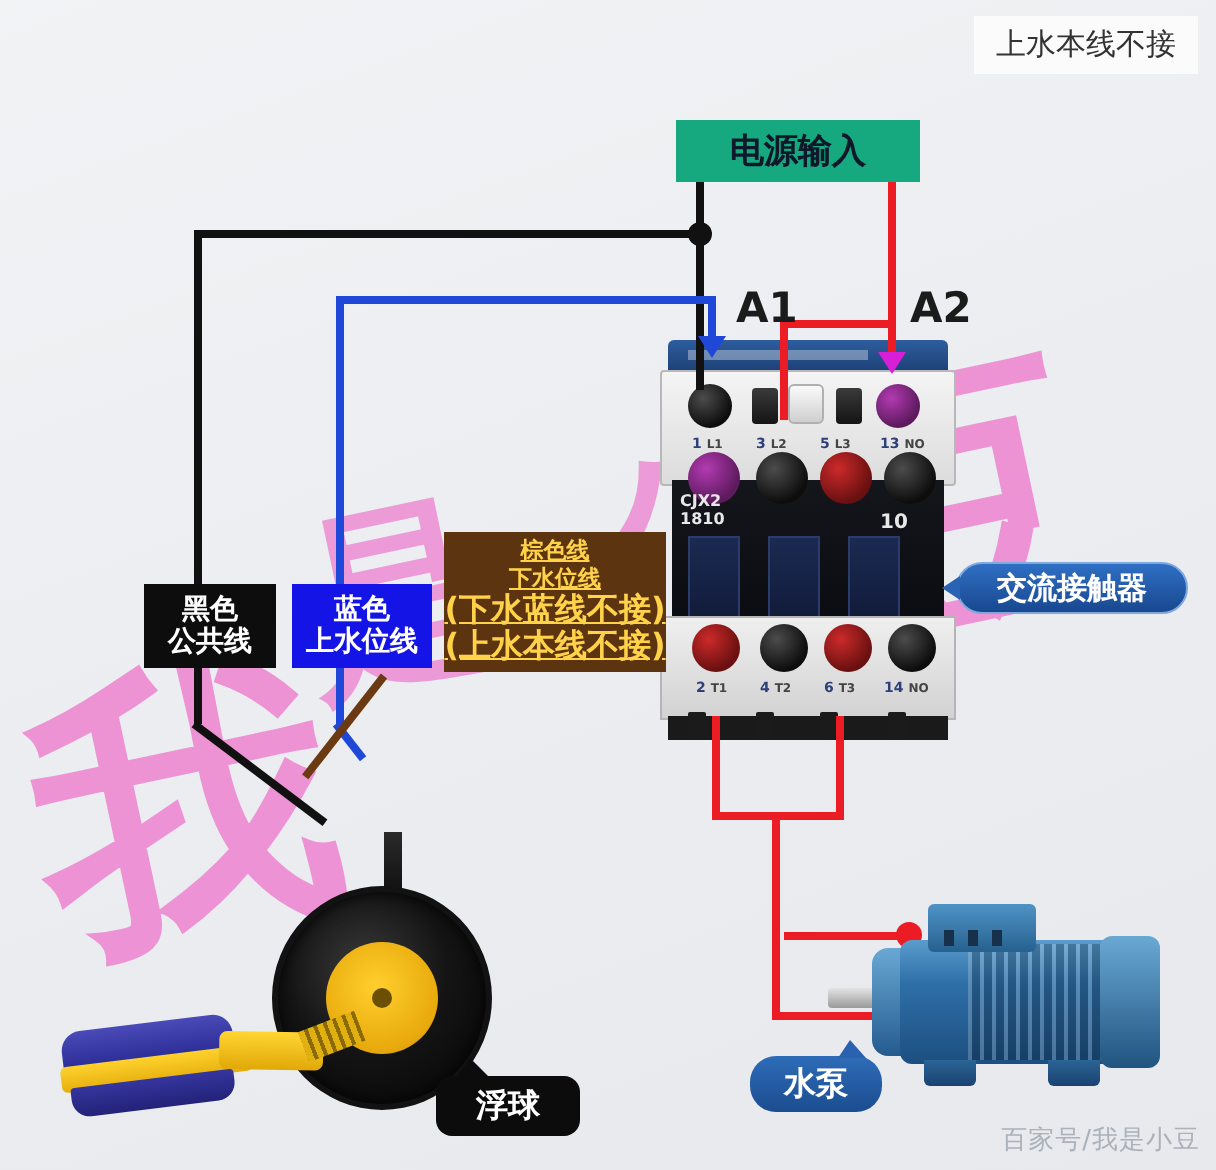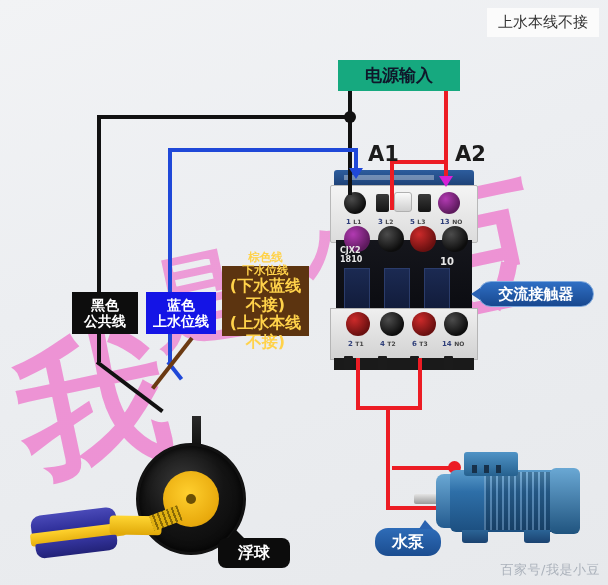--- a/index.html
+++ b/index.html
@@ -142,22 +142,22 @@
   
   .chip {
     position: absolute; display: flex; flex-direction: column;
     align-items: center; justify-content: center;
     font-weight: 700; text-align: center; z-index: 23; line-height: 1.15;
   }
   #chip-black { left: 72px; top: 292px; width: 66px; height: 42px;
     background: #0d0d0d; color: #ffffff; font-size: 14px; }
   #chip-blue { left: 146px; top: 292px; width: 70px; height: 42px;
     background: #1414e6; color: #ffffff; font-size: 14px; }
-  #chip-brown { left: 222px; top: 266px; width: 87px; height: 70px;
-    background: #5c3410; color: #ffd24a; font-size: 11.5px; }
+  #chip-brown { left: 222px; top: 266px; width: 111px; height: 70px;
+    background: #5c3410; color: #ffd24a; font-size: 11.5px; text-decoration: underline; }
   #chip-brown .small { font-size: 16px; }
 
   
   .bubble {
     position: absolute; display: flex; align-items: center; justify-content: center;
     font-weight: 700; color: #fff; z-index: 24; white-space: nowrap;
   }
   #bubble-contactor {
     left: 478px; top: 281px; width: 116px; height: 26px;
     background: linear-gradient(180deg,#2f6fc4,#18488f);

